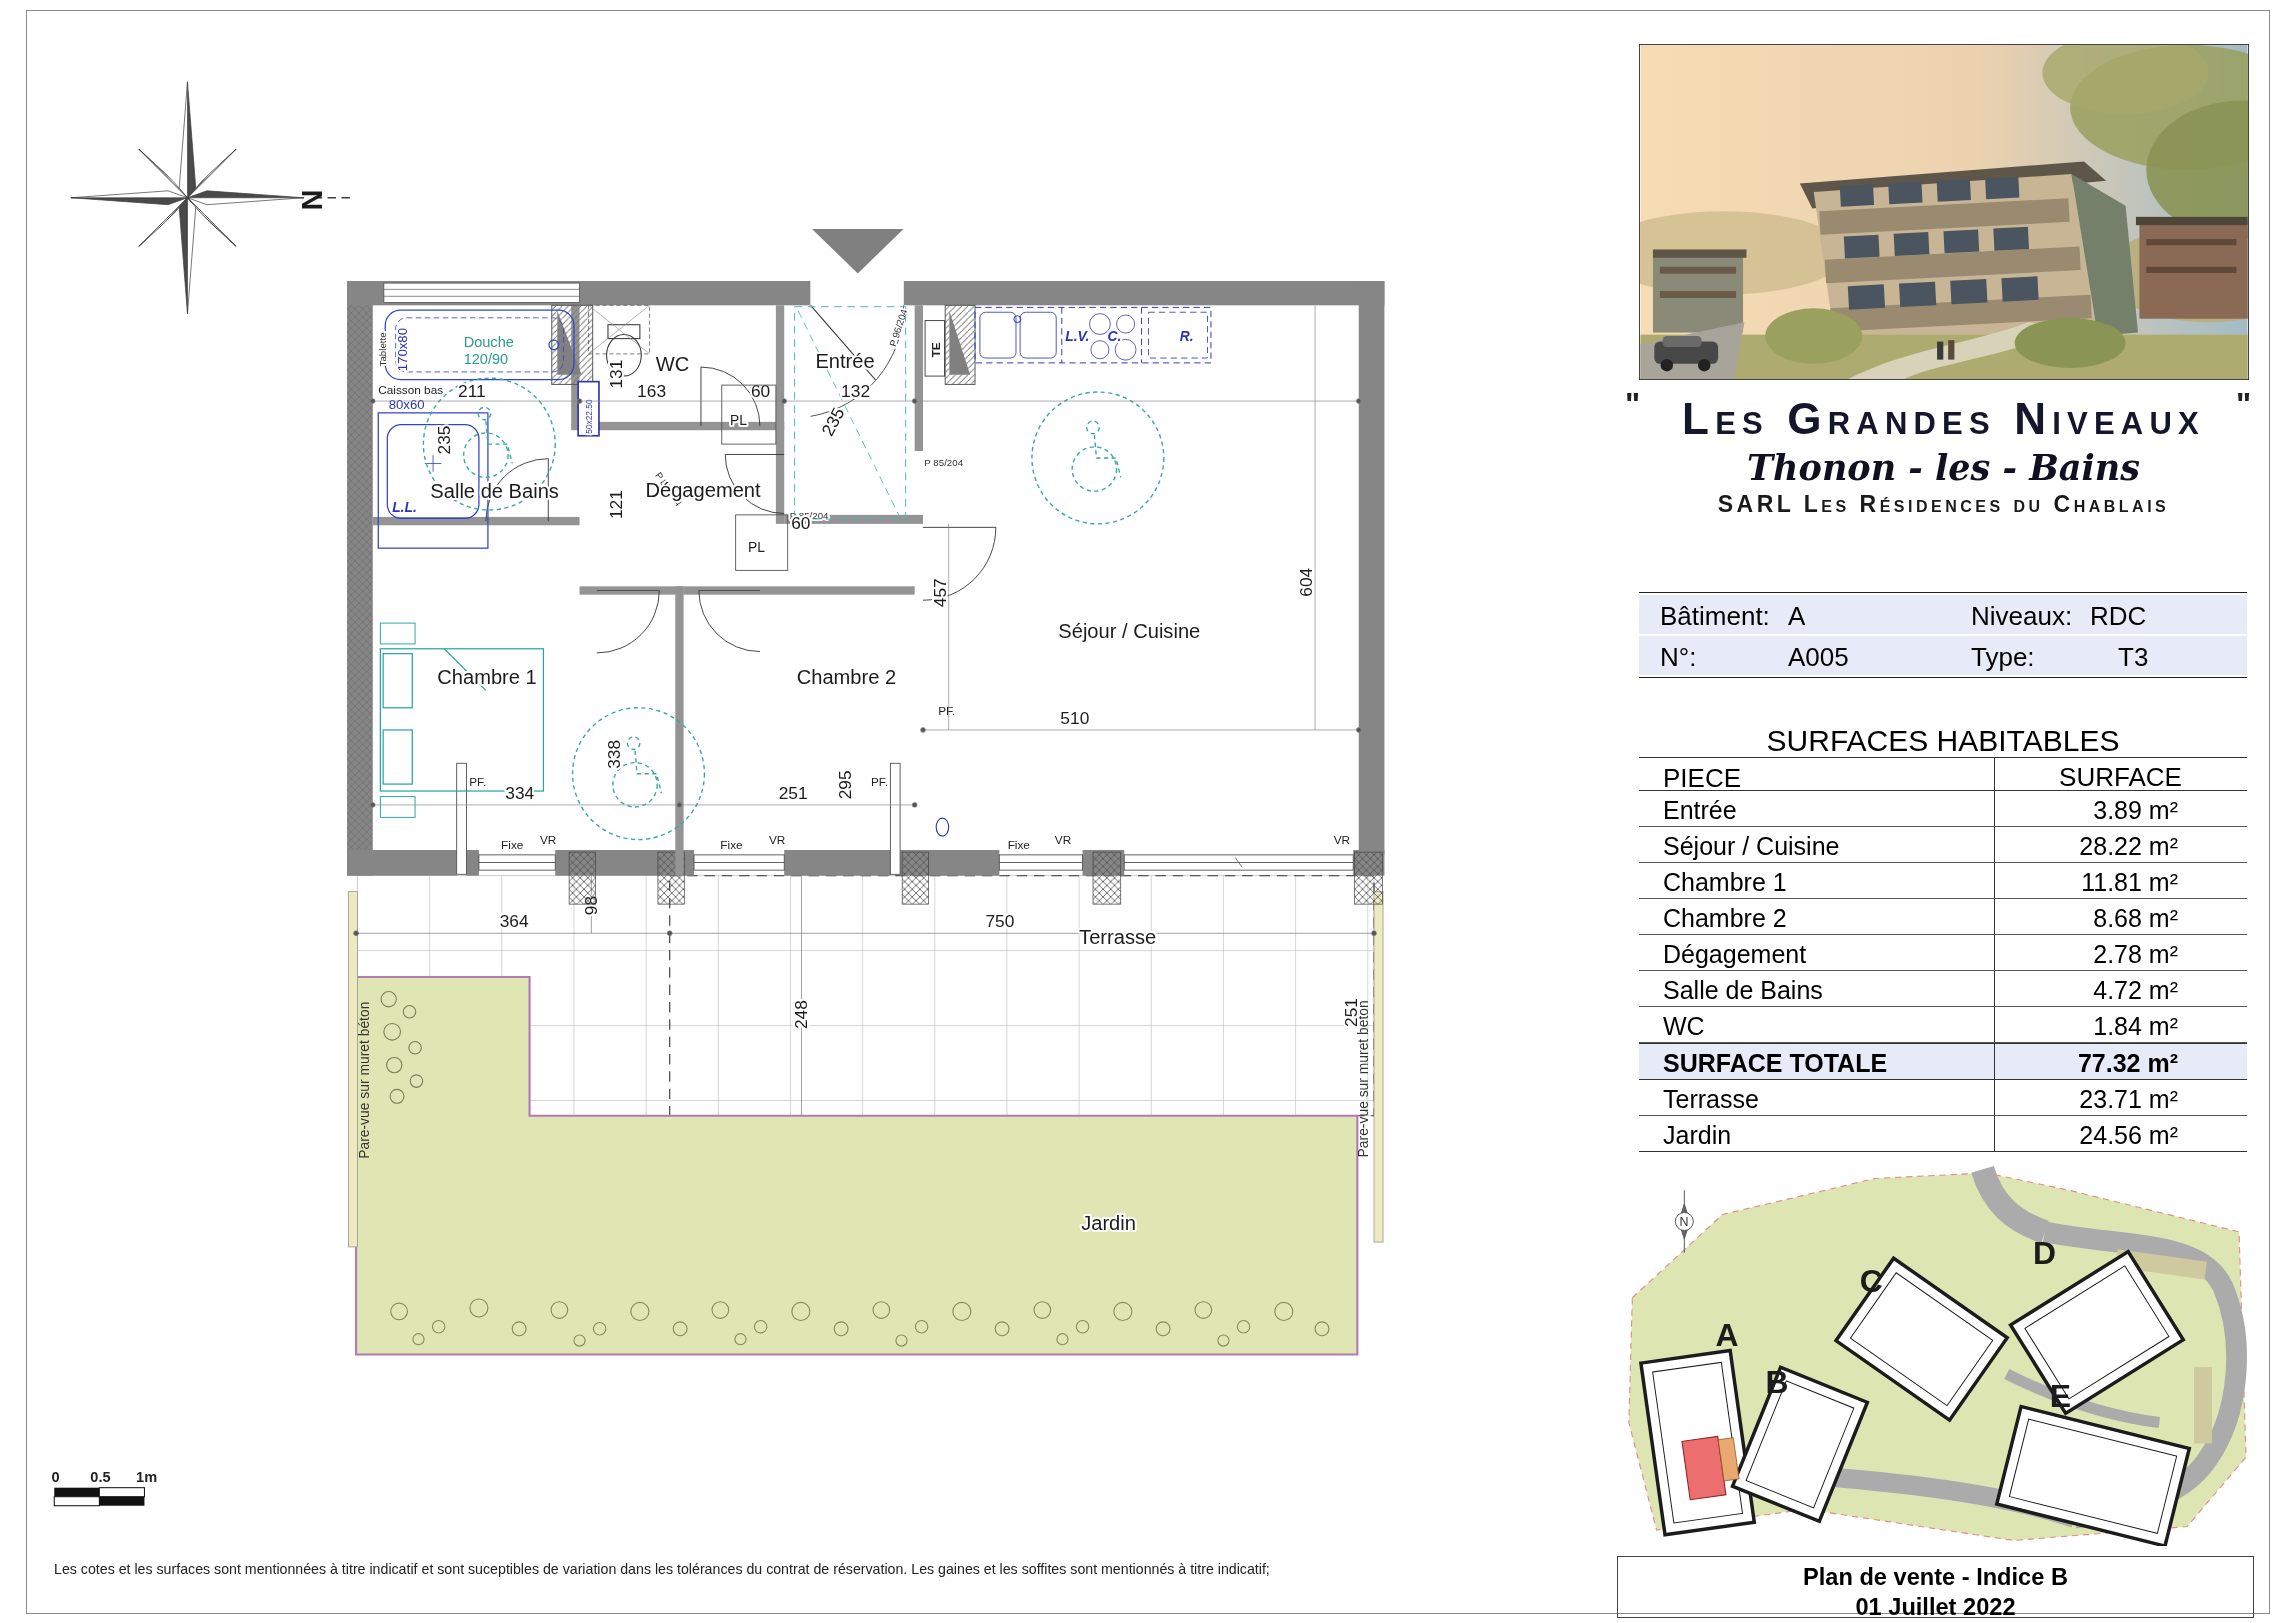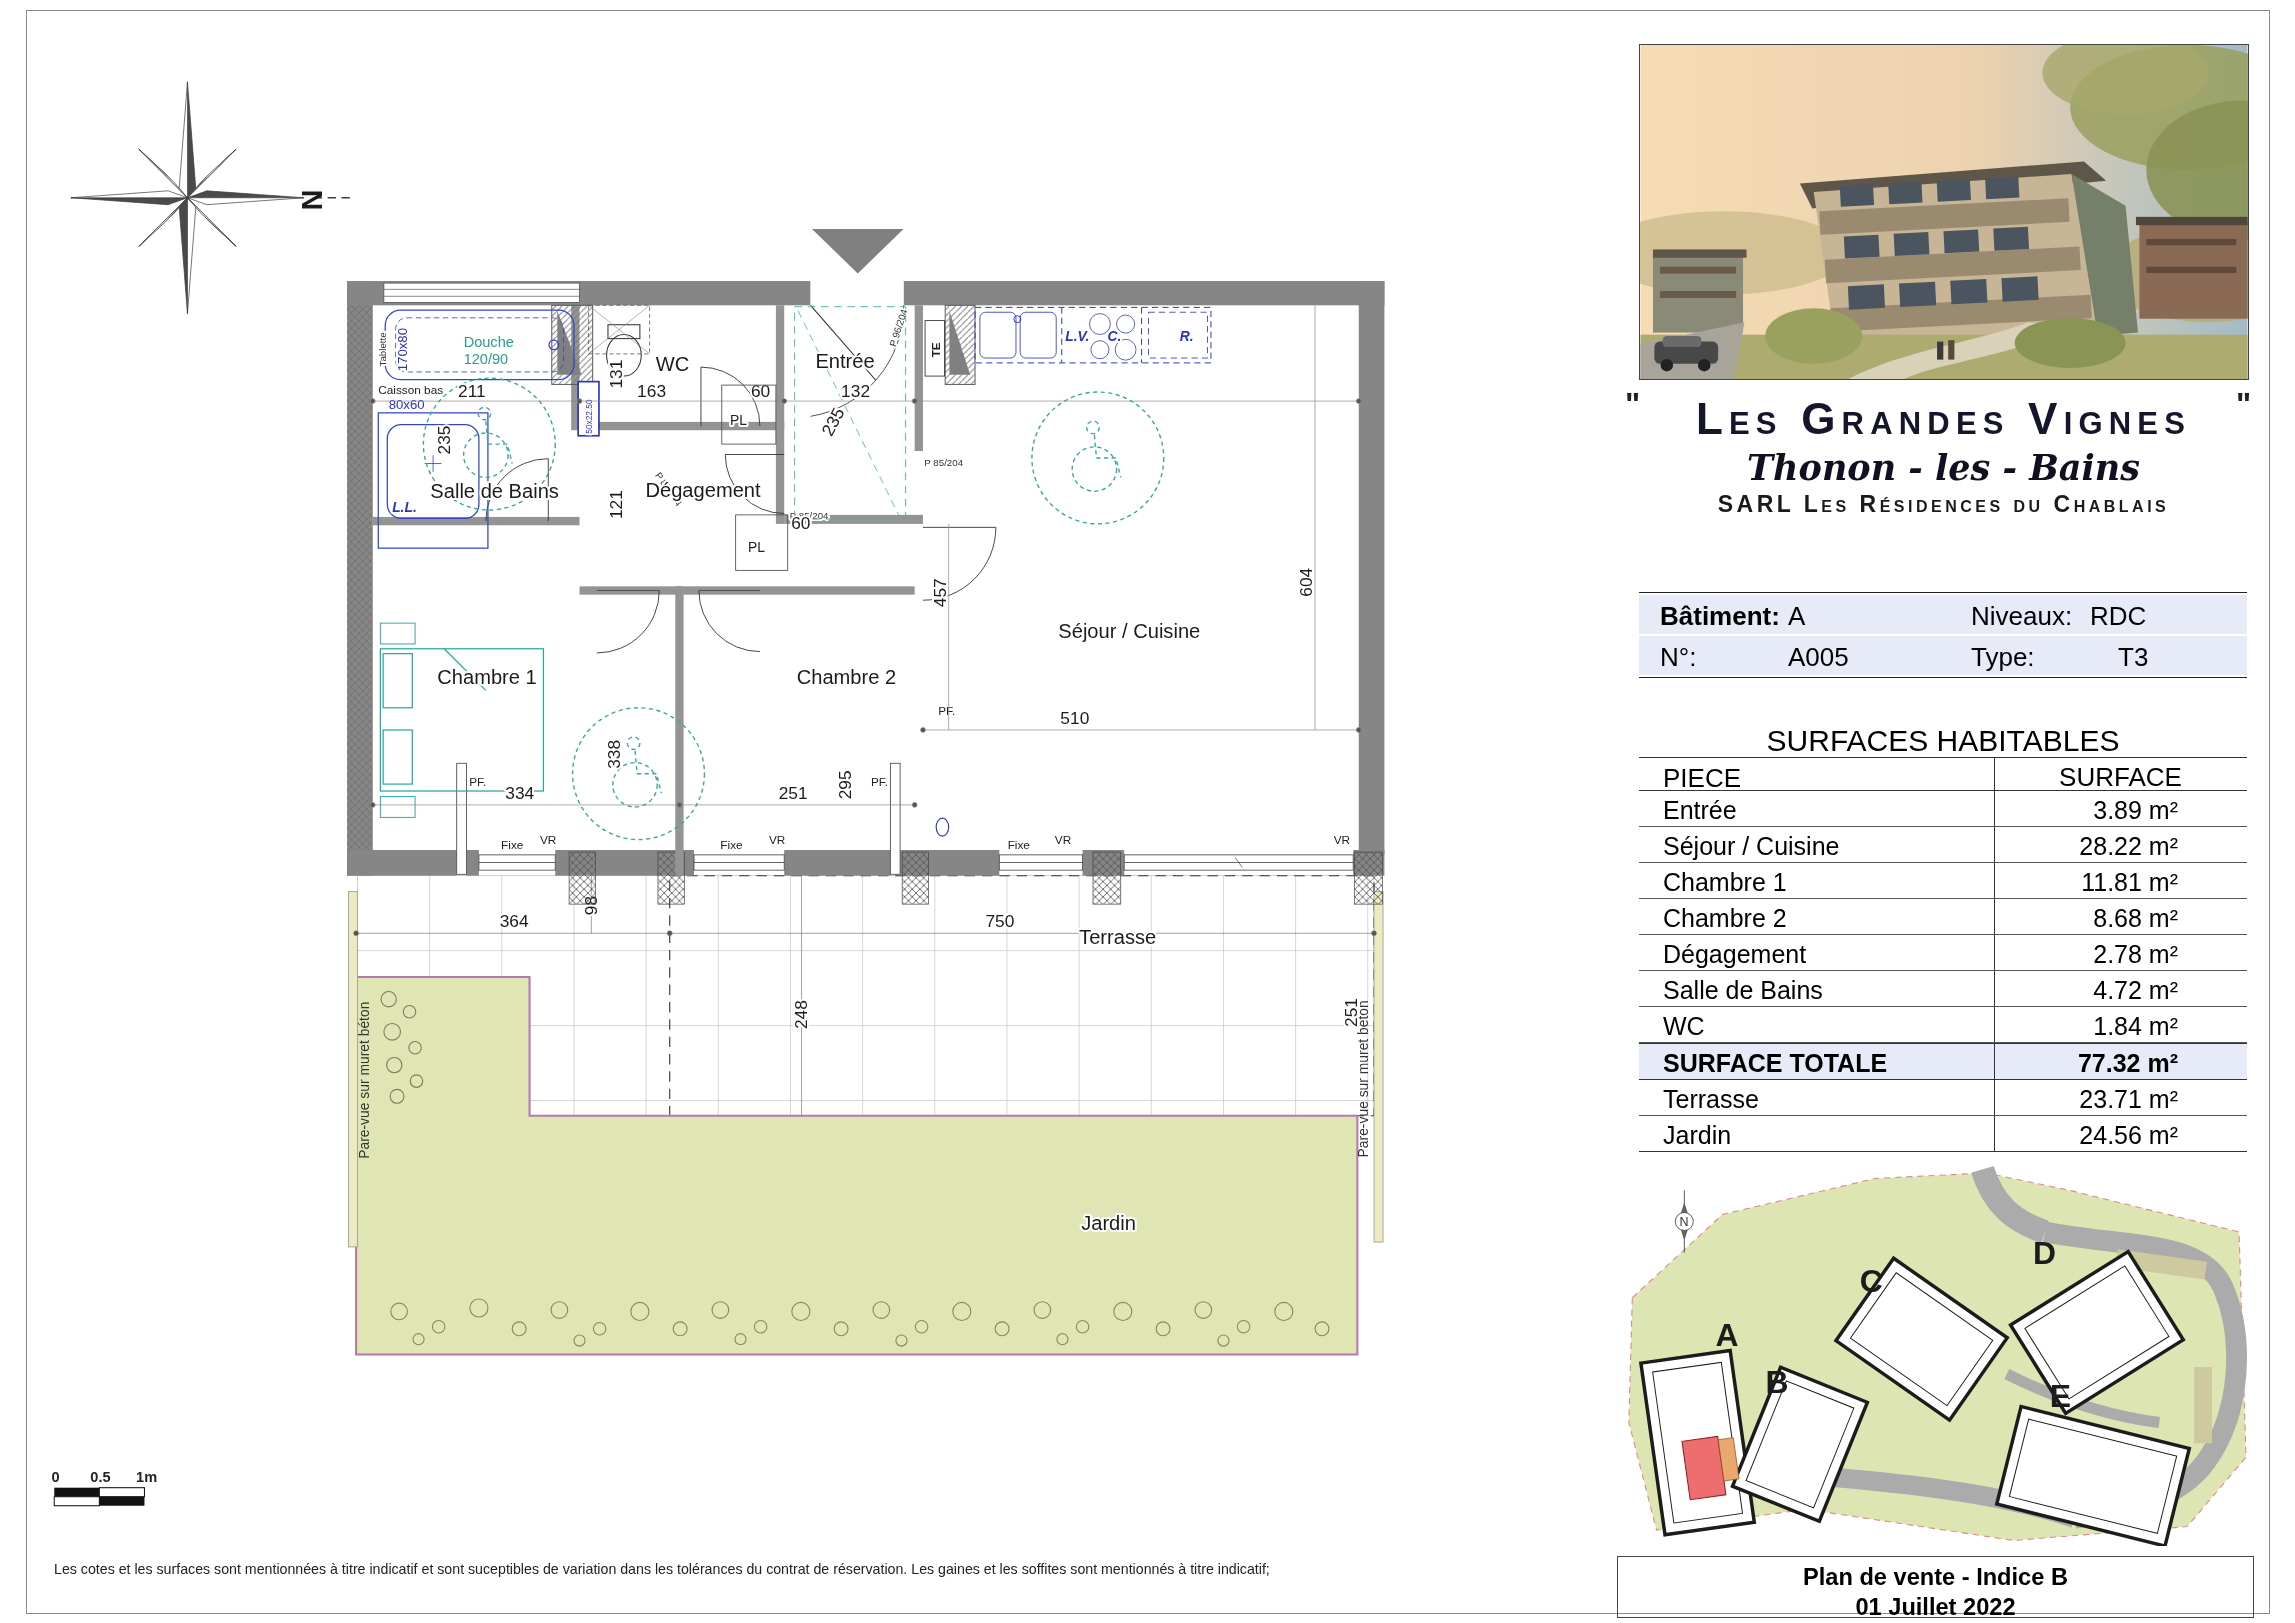--- a/index.html
+++ b/index.html
@@ -470,27 +470,27 @@
       <rect x="32" y="420" width="56" height="16" rx="6" fill="#6a6a6a"></rect>
       <circle cx="38" cy="462" r="9" fill="#222"></circle>
         <circle cx="92" cy="462" r="9" fill="#222"></circle>
       <rect x="428" y="428" width="9" height="26" fill="#3a3a3a"></rect>
       <rect x="444" y="426" width="9" height="28" fill="#5a4a3a"></rect>
     </svg>
   </div>
 
   <div class="quote" style="left:1625px;">"</div>
   <div class="quote" style="left:2236px;">"</div>
-  <div class="panel-el title">Les Grandes Vignes</div>
+  <div class="panel-el title">Les Grandes Niveaux</div>
   <div class="panel-el city">Thonon - les - Bains</div>
   <div class="panel-el company">SARL Les Résidences du Chablais</div>
 
   <div class="panel-el info-box">
     <div class="info-row">
-      <span style="left:21px;font-weight:bold;">Bâtiment:</span>
+      <span style="left:21px;">Bâtiment:</span>
       <span style="left:149px;">A</span>
       <span style="left:332px;">Niveaux:</span>
       <span style="left:451px;">RDC</span>
     </div>
     <div class="info-row">
       <span style="left:21px;">N°:</span>
       <span style="left:149px;">A005</span>
       <span style="left:332px;">Type:</span>
       <span style="left:479px;">T3</span>
     </div>

